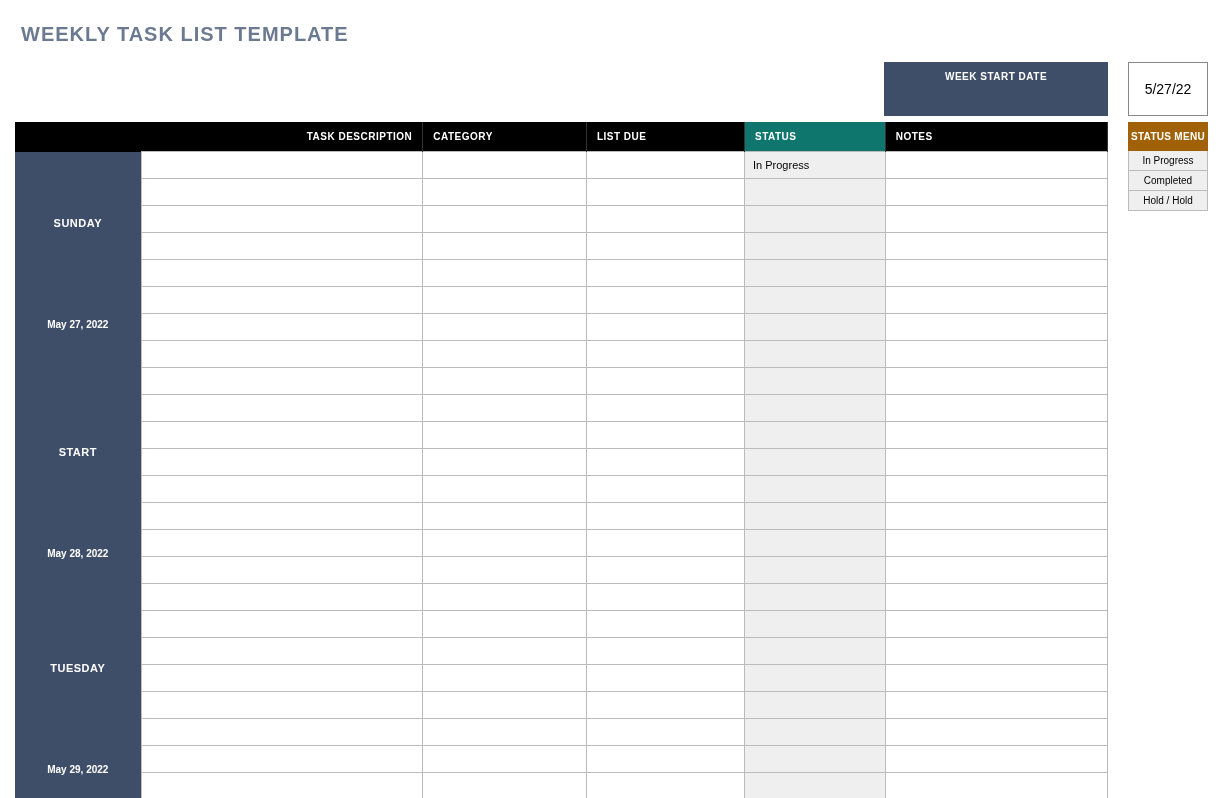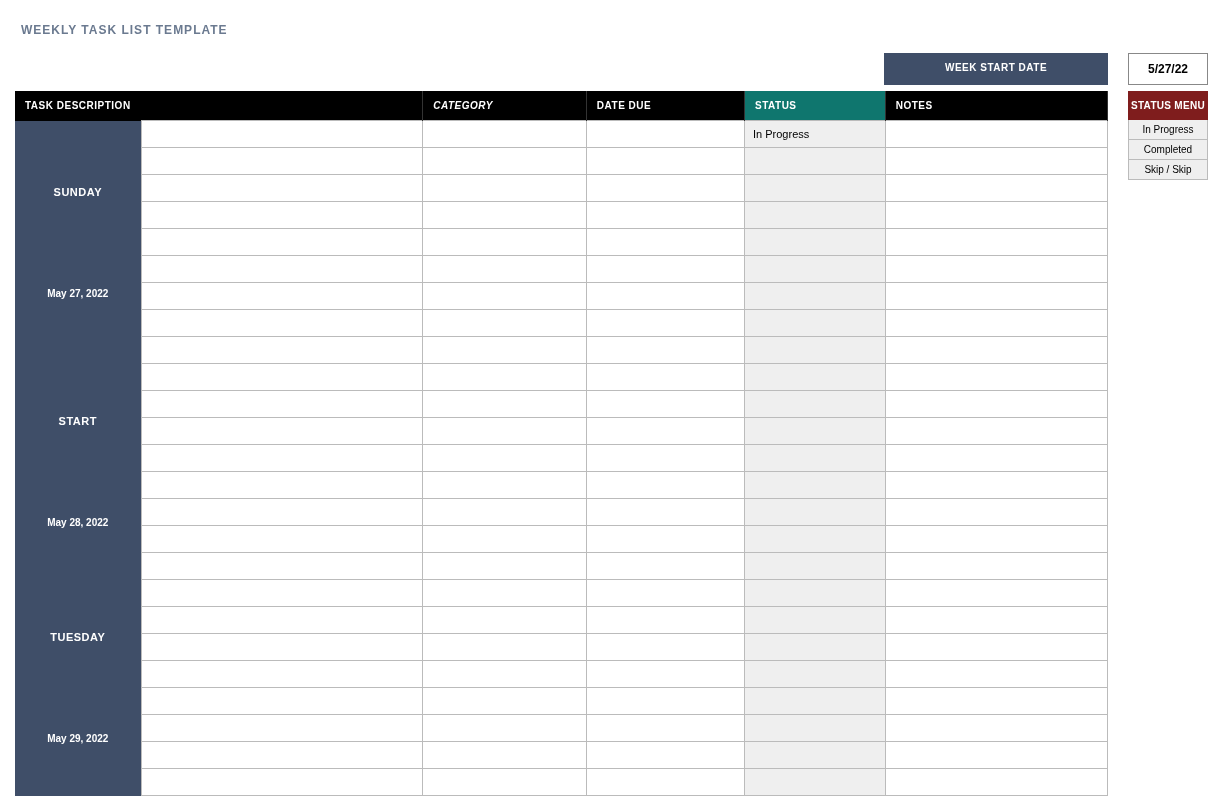--- a/index.html
+++ b/index.html
@@ -4,21 +4,21 @@
 <style>
   * { box-sizing: border-box; }
   body {
     margin: 0;
     padding: 15px;
     font-family: Arial, Helvetica, sans-serif;
     background: #ffffff;
     width: 1223px;
   }
   .title {
-    font-size: 12px;
+    font-size: 20px;
     font-weight: bold;
     color: #6b7a90;
     letter-spacing: 1px;
     margin: 8px 0 16px 6px;
   }
   .top-row {
     display: flex;
     margin-bottom: 6px;
   }
   .top-spacer { flex: 1; }
@@ -30,75 +30,75 @@
     font-weight: bold;
     text-align: center;
     padding: 9px 20px;
     letter-spacing: 0.5px;
   }
   .week-start-value {
     width: 80px;
     margin-left: 20px;
     border: 1px solid #888;
     text-align: center;
-    font-size: 12px;
-    font-weight: bold;
-    padding: 8px 4px;
+    font-size: 14px;
+    font-weight: normal;
+    padding: 18px 4px;
   }
   .main-area {
     display: flex;
     align-items: flex-start;
   }
   .task-table {
     width: 1093px;
     border-collapse: collapse;
   }
   .task-table th {
     background: #000000;
     color: #ffffff;
     font-size: 10px;
     font-weight: bold;
     text-align: left;
     padding: 9px 10px;
     letter-spacing: 0.5px;
     border-right: 1px solid #333;
   }
-  .task-table th:first-child { text-align: left; }
+  .task-table th:first-child { text-align: right; }
   .task-table td {
     border: 1px solid #bbb;
     height: 27px;
     padding: 4px 8px;
     font-size: 11px;
     vertical-align: middle;
   }
   .day-cell {
     background: #3f4e68;
     color: #ffffff;
     text-align: center;
     font-size: 11px;
     font-weight: bold;
     vertical-align: middle;
     border: none !important;
     width: 127px;
   }
   .day-cell .day-name { margin-bottom: 90px; display:block; letter-spacing:0.5px;}
   .day-cell .day-date { font-size: 10px; display:block;}
   .col-desc { width: 286px; }
-  .col-cat { width: 165px; font-style: italic; }
+  .col-cat { width: 165px; }
   .col-due { width: 160px; }
   .col-status { width: 142px; background: #efefef; }
   .col-notes { width: 225px; }
   .status-cell { background:#efefef; }
 
   .side-panel {
     width: 80px;
     margin-left: 20px;
   }
   .status-menu-header {
-    background: #7f1d1d;
+    background: #a16207;
     color: #ffffff;
     font-size: 10px;
     font-weight: bold;
     text-align: center;
     padding: 9px 2px;
     letter-spacing: 0.3px;
   }
   .status-menu-item {
     background: #efefef;
     border: 1px solid #bbb;
@@ -118,21 +118,21 @@
   <div class="week-start-label">WEEK START DATE</div>
   <div class="week-start-value">5/27/22</div>
 </div>
 
 <div class="main-area">
   <table class="task-table">
     <thead>
       <tr>
         <th colspan="2">TASK DESCRIPTION</th>
         <th class="col-cat">CATEGORY</th>
-        <th class="col-due">DATE DUE</th>
+        <th class="col-due">LIST DUE</th>
         <th class="col-status" style="background:#0f766e">STATUS</th>
         <th class="col-notes">NOTES</th>
       </tr>
     </thead>
     <tbody id="task-body">
         <tr>
           <td class="day-cell" rowspan="9">
             <span class="day-name">SUNDAY</span>
             <span class="day-date">May 27, 2022</span>
           </td>
@@ -319,16 +319,16 @@
           <td class="col-notes"></td>
         </tr>
       </tbody>
   </table>
 
   <div class="side-panel">
     <div class="status-menu-header">STATUS MENU</div>
     <div id="status-menu-items">
         <div class="status-menu-item">In Progress</div>
         <div class="status-menu-item">Completed</div>
-        <div class="status-menu-item">Skip / Skip</div>
+        <div class="status-menu-item">Hold / Hold</div>
       </div>
   </div>
 </div>
 
 </body></html>

